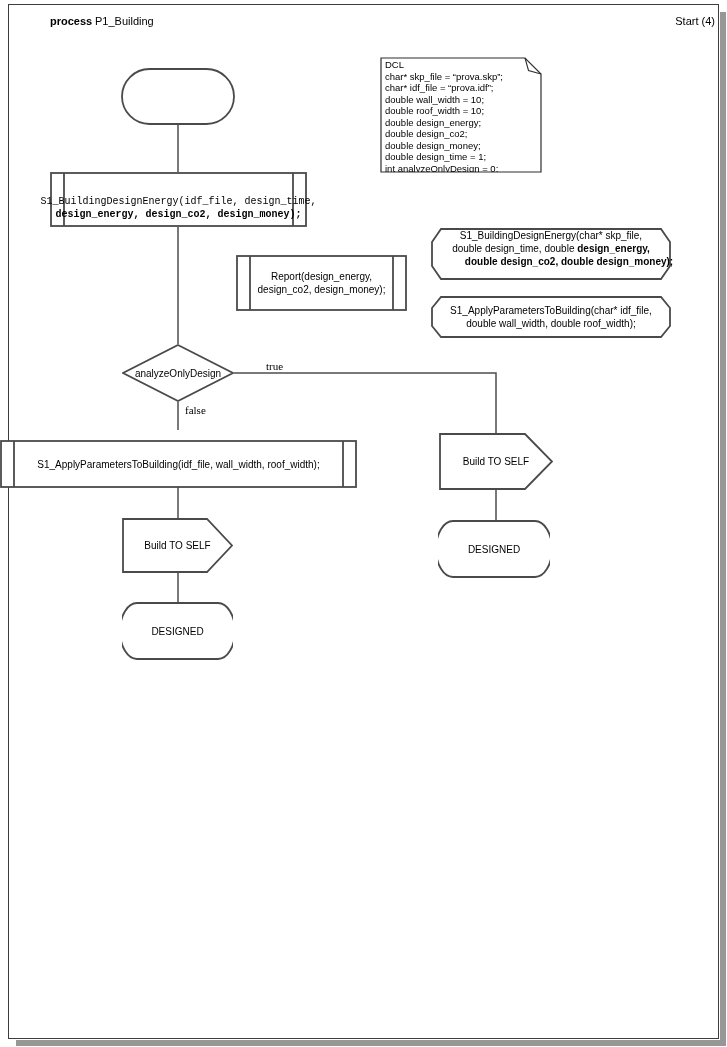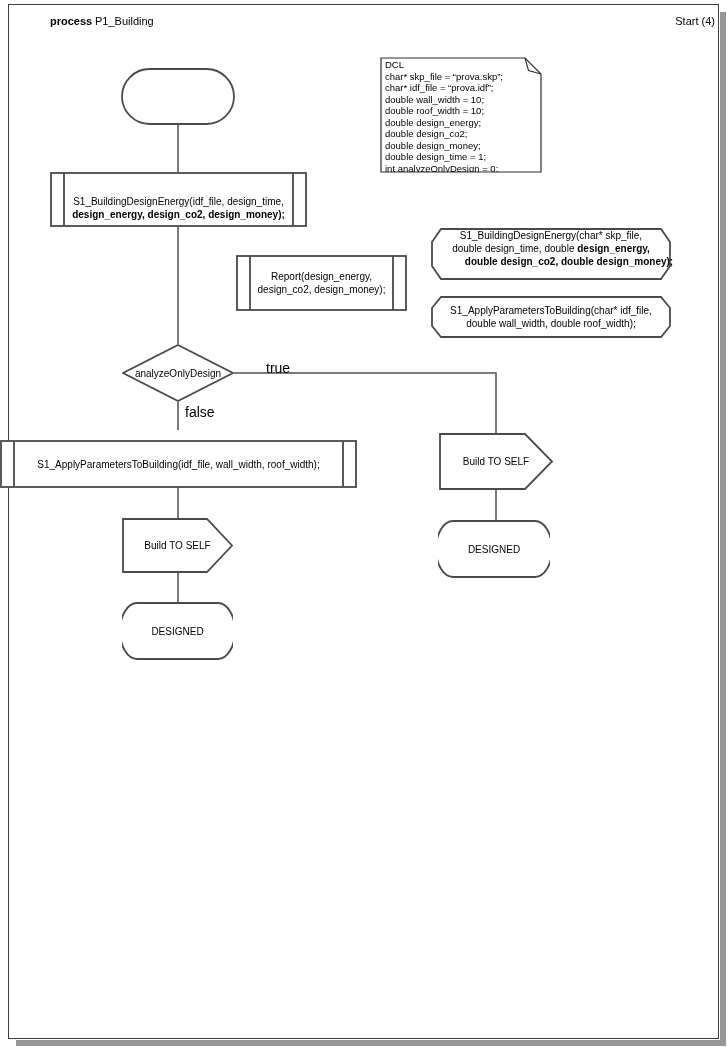--- a/index.html
+++ b/index.html
@@ -23,21 +23,21 @@
   .node{position:absolute;}
   .node > svg{position:absolute;left:0;top:0;display:block;}
   .shape{fill:#ffffff;stroke:#4a4a4a;stroke-width:1.8;}
   .bar{stroke:#4a4a4a;stroke-width:1.8;}
   .note-line{fill:none;stroke:#2e2e2e;stroke-width:1.1;}
   .txt{
     position:absolute;left:0;top:0;width:100%;height:100%;
     display:flex;flex-direction:column;align-items:center;justify-content:center;
     text-align:center;font-size:10px;line-height:13px;white-space:nowrap;
   }
-  .branch-label{position:absolute;font-size:14px;white-space:nowrap;}
+  .branch-label{position:absolute;font-size:11px;white-space:nowrap;font-family:Liberation Serif, serif;}
   .note-text{
     position:absolute;left:5px;top:2px;right:2px;bottom:1px;
     font-size:9.5px;line-height:11.5px;text-align:left;white-space:nowrap;overflow:hidden;
   }
 </style>
 </head>
 <body>
 
 <div class="frame"></div>
 <div class="shadow right"></div>
@@ -79,21 +79,21 @@
     </div>
 </div>
 
 <div class="node" style="left:121px;top:68px;width:114px;height:57px;">
   <svg width="114" height="57">
     <rect class="shape" x="1" y="1" width="112" height="55" rx="27.5" ry="27.5"></rect>
   </svg>
   <div class="txt"></div>
 </div>
 
-<div class="node" style="left:50px;top:172px;width:257px;height:71px;">
+<div class="node" style="left:50px;top:172px;width:257px;height:71px;font-family:Liberation Mono, monospace;">
   <svg width="257" height="55">
     <rect class="shape" x="1" y="1" width="255" height="53"></rect>
     <line class="bar" x1="14" y1="1" x2="14" y2="54"></line>
     <line class="bar" x1="243" y1="1" x2="243" y2="54"></line>
   </svg>
   <div class="txt">
       <div><span>S1_BuildingDesignEnergy(idf_file, design_time,</span></div>
       <div><span style="font-weight: bold;">design_energy, design_co2, design_money);</span></div>
     </div>
 </div>

